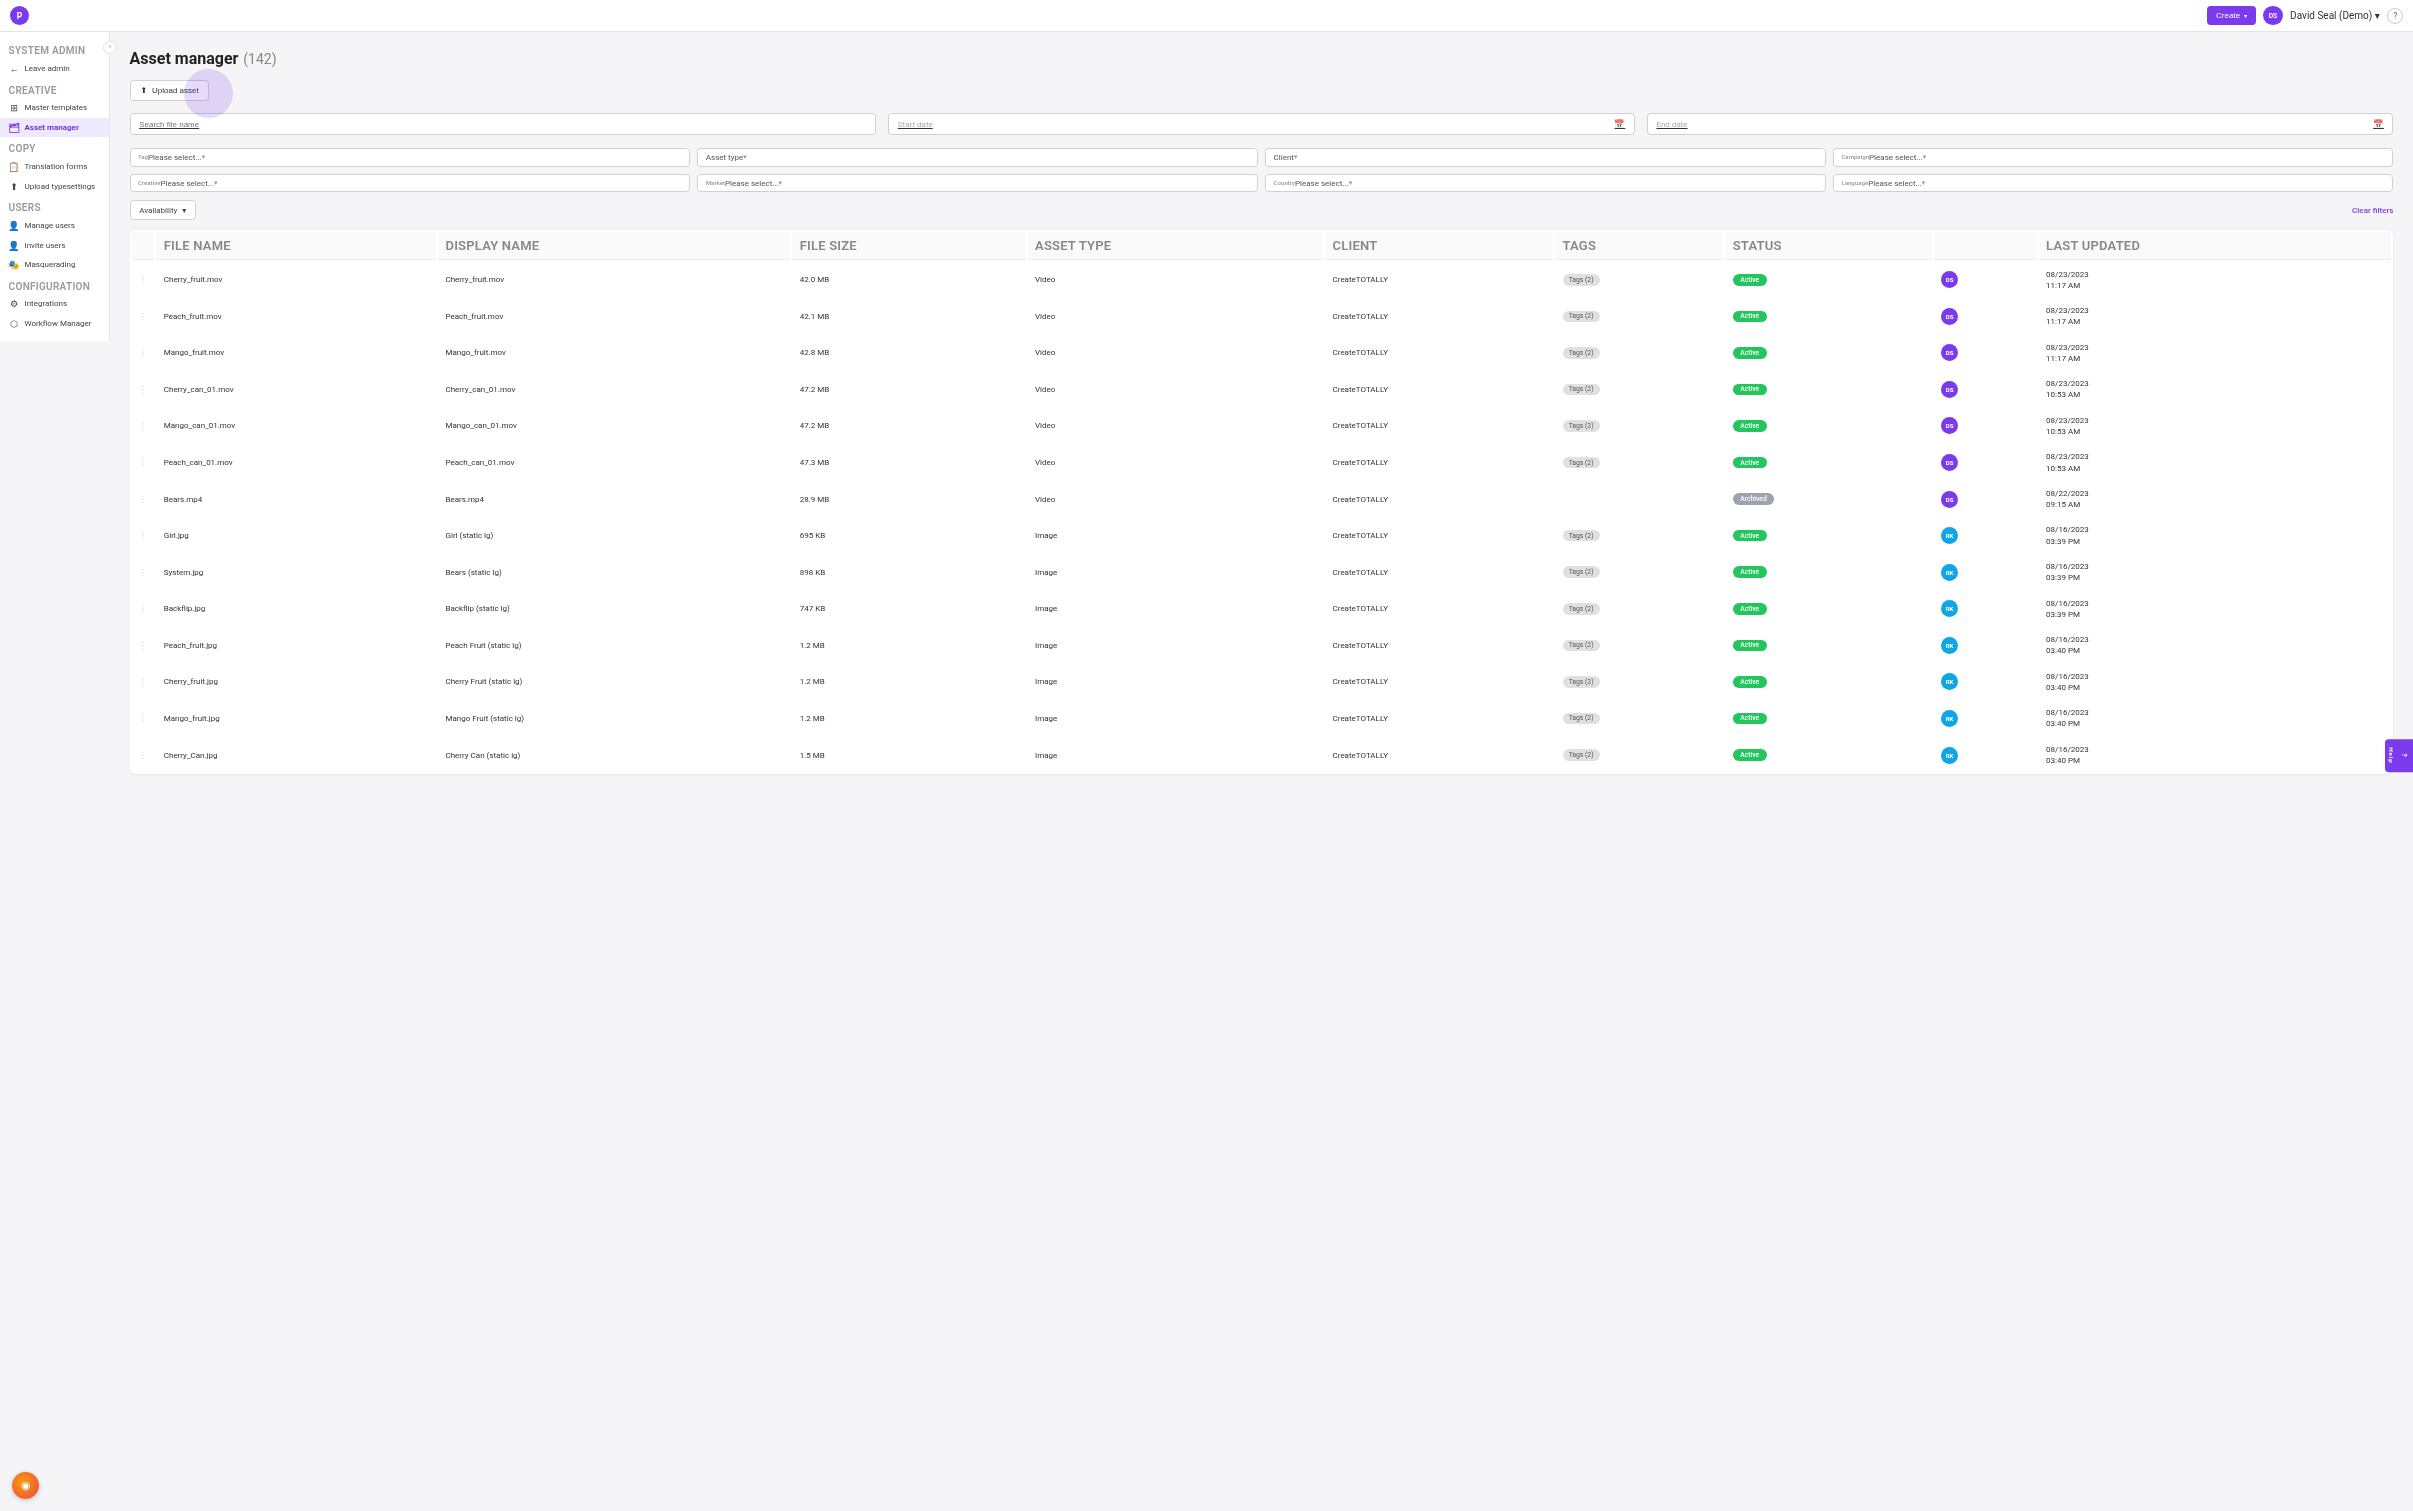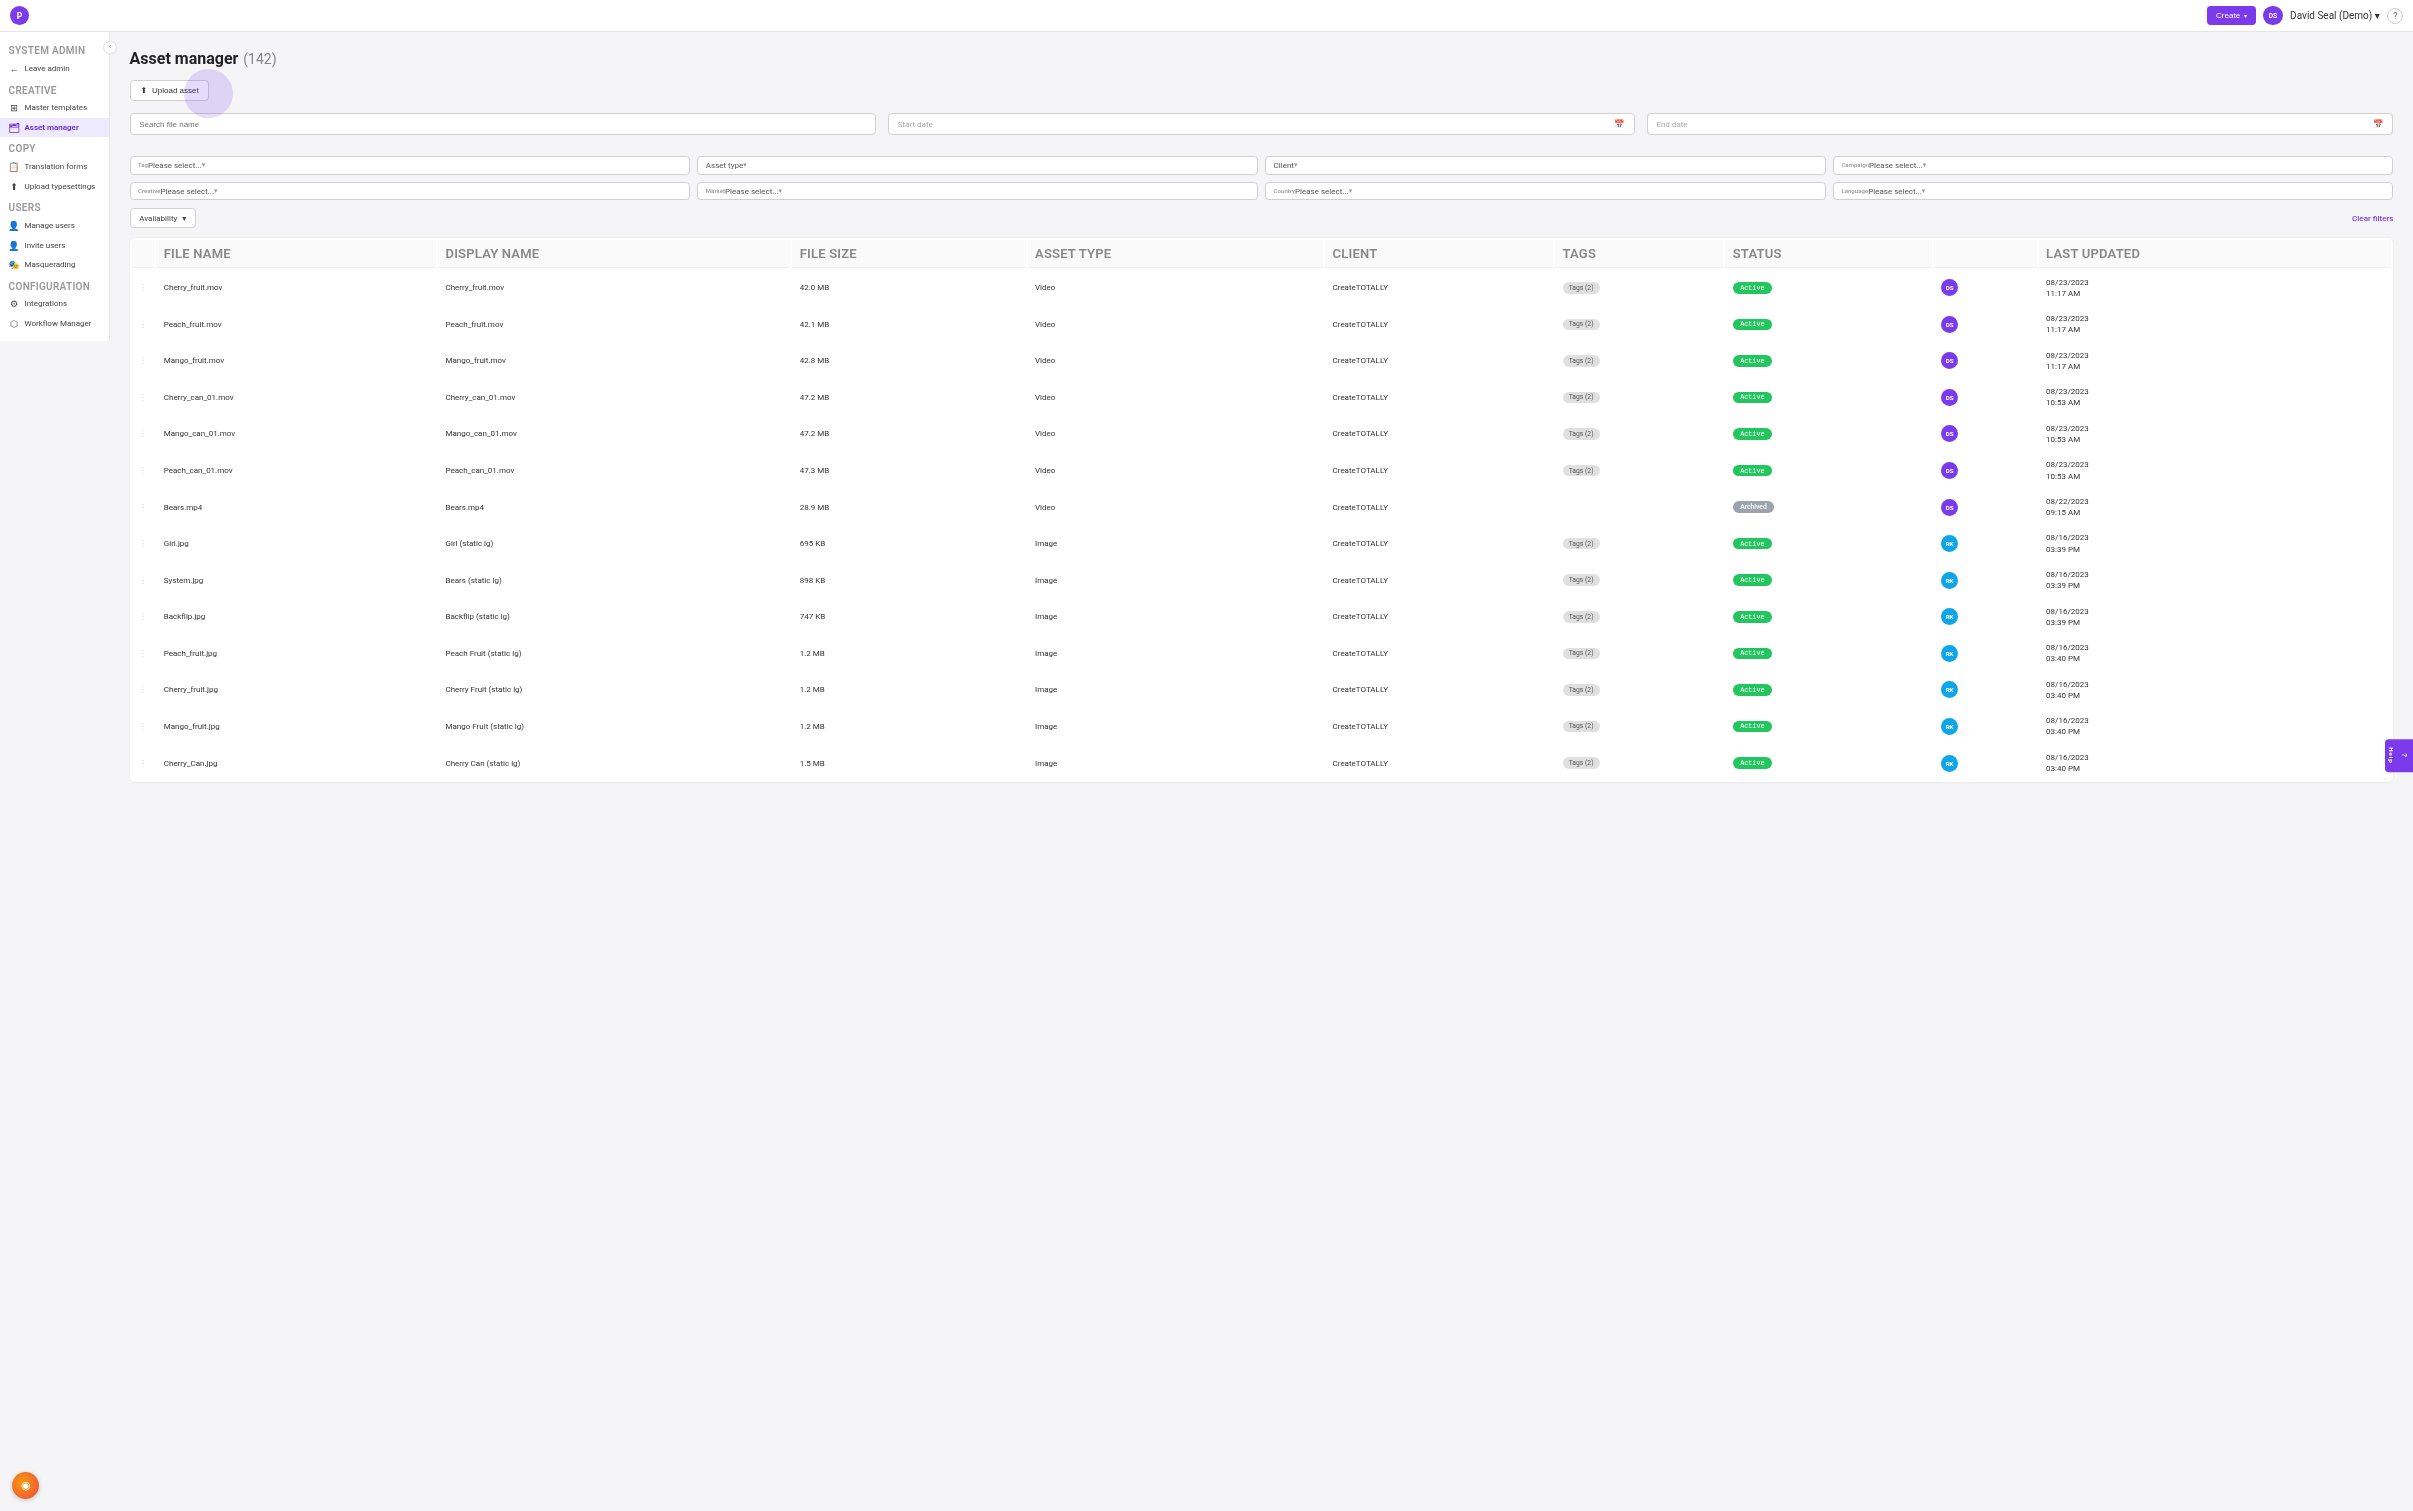--- a/index.html
+++ b/index.html
@@ -34,21 +34,21 @@
 
     
     .page-title { font-size: 16px; font-weight: 700; color: #222; display: flex; align-items: baseline; gap: 4.9px; margin-bottom: 12.3px; }
     .page-title .count { font-size: 14px; color: #888; font-weight: 400; }
 
     
     .upload-btn { background: #fff; border: 0.9px solid #d0d0d0; border-radius: 3.7px; padding: 4.9px 9.8px; cursor: pointer; display: inline-flex; align-items: center; gap: 4.9px; font-size: 8px; color: #333; font-weight: 500; margin-bottom: 12.3px; position: relative; }
     .upload-ripple { position: absolute; right: -24.6px; top: -12.3px; width: 49px; height: 49px; background: rgba(124,58,237,0.18); border-radius: 50%; pointer-events: none; }
 
     
-    .filter-row { display: flex; gap: 12px; margin-bottom: 21px; }
+    .filter-row { display: flex; gap: 12px; margin-bottom: 13px; text-decoration: underline; }
     .search-input { flex: 1; border: 0.9px solid #d0d0d0; border-radius: 3.7px; padding: 4.9px 8.6px; font-size: 8px; outline: none; background: #fff; }
     .date-input { flex: 1; border: 0.9px solid #d0d0d0; border-radius: 3.7px; padding: 4.9px 8.6px; font-size: 8px; background: #fff; display: flex; align-items: center; justify-content: space-between; color: #aaa; }
     .date-icon { color: #999; font-size: 8.6px; }
 
     .filter-grid { display: grid; grid-template-columns: repeat(4, 1fr); gap: 7.4px; margin-bottom: 7.4px; }
     .filter-select { border: 0.9px solid #d0d0d0; border-radius: 3.7px; padding: 3.7px 6.1px 3.7px 7.4px; font-size: 7.4px; background: #fff; display: flex; justify-content: flex-start; cursor: pointer; }
     .filter-select .label { font-size: 6.1px; color: #999; margin-bottom: 1.2px; font-weight: 500; }
     .filter-select .value { color: #555; font-size: 8px; display: flex; align-items: center; justify-content: space-between; }
     .filter-select .chevron-down { color: #999; font-size: 6.8px; }
 
@@ -57,21 +57,21 @@
     .clear-filters { color: #7c3aed; font-size: 8px; cursor: pointer; font-weight: 500; }
 
     
     .asset-table { width: 100%; background: #fff; border-radius: 4.9px; overflow: hidden; box-shadow: 0 0.6px 2.5px rgba(0,0,0,0.06); }
     .asset-table thead th { font-size: 13px; font-weight: 600; color: #888; text-transform: uppercase; padding: 6.1px 7.4px; background: #fafafa; border-bottom: 0.6px solid #eee; text-align: left; letter-spacing: 0.2px; }
     .asset-table tbody tr { border-bottom: 0.6px solid #f0f0f0; }
     .asset-table tbody td { padding: 6.1px 7.4px; font-size: 8px; color: #333; vertical-align: middle; }
     .asset-table td.menu-col { width: 17px; color: #ccc; cursor: pointer; text-align: center; }
 
     .tag-badge { background: #e0e0e0; border-radius: 7.4px; padding: 1.8px 6.1px; font-size: 6.8px; color: #555; display: inline-block; }
-    .status-active { background: #22c55e; color: #fff; border-radius: 7.4px; padding: 1.8px 7.4px; font-size: 6.8px; display: inline-block; font-weight: 500; font-family: Liberation Mono, monospace; }
+    .status-active { background: #22c55e; color: #fff; border-radius: 7.4px; padding: 1.8px 7.4px; font-size: 6.8px; display: inline-block; font-weight: 500; }
     .status-archived { background: #9ca3af; color: #fff; border-radius: 7.4px; padding: 1.8px 7.4px; font-size: 6.8px; display: inline-block; font-weight: 500; }
 
     .row-avatar { width: 17px; height: 17px; border-radius: 50%; display: flex; align-items: center; justify-content: center; color: #fff; font-size: 6.1px; font-weight: 700; }
     .av-ds { background: #7c3aed; }
     .av-rk { background: #0ea5e9; }
 
     .last-updated { font-size: 6.8px; color: #888; line-height: 1.4; }
 
     
     .help-float { position: fixed; right: 0; top: 50%; transform: translateY(-50%); background: #7c3aed; color: #fff; writing-mode: vertical-rl; text-orientation: mixed; padding: 8.6px 3.7px; border-radius: 3.7px 0 0 3.7px; font-size: 7.4px; font-weight: 600; cursor: pointer; display: flex; flex-direction: column; align-items: center; gap: 4.9px; letter-spacing: 0.6px; }

